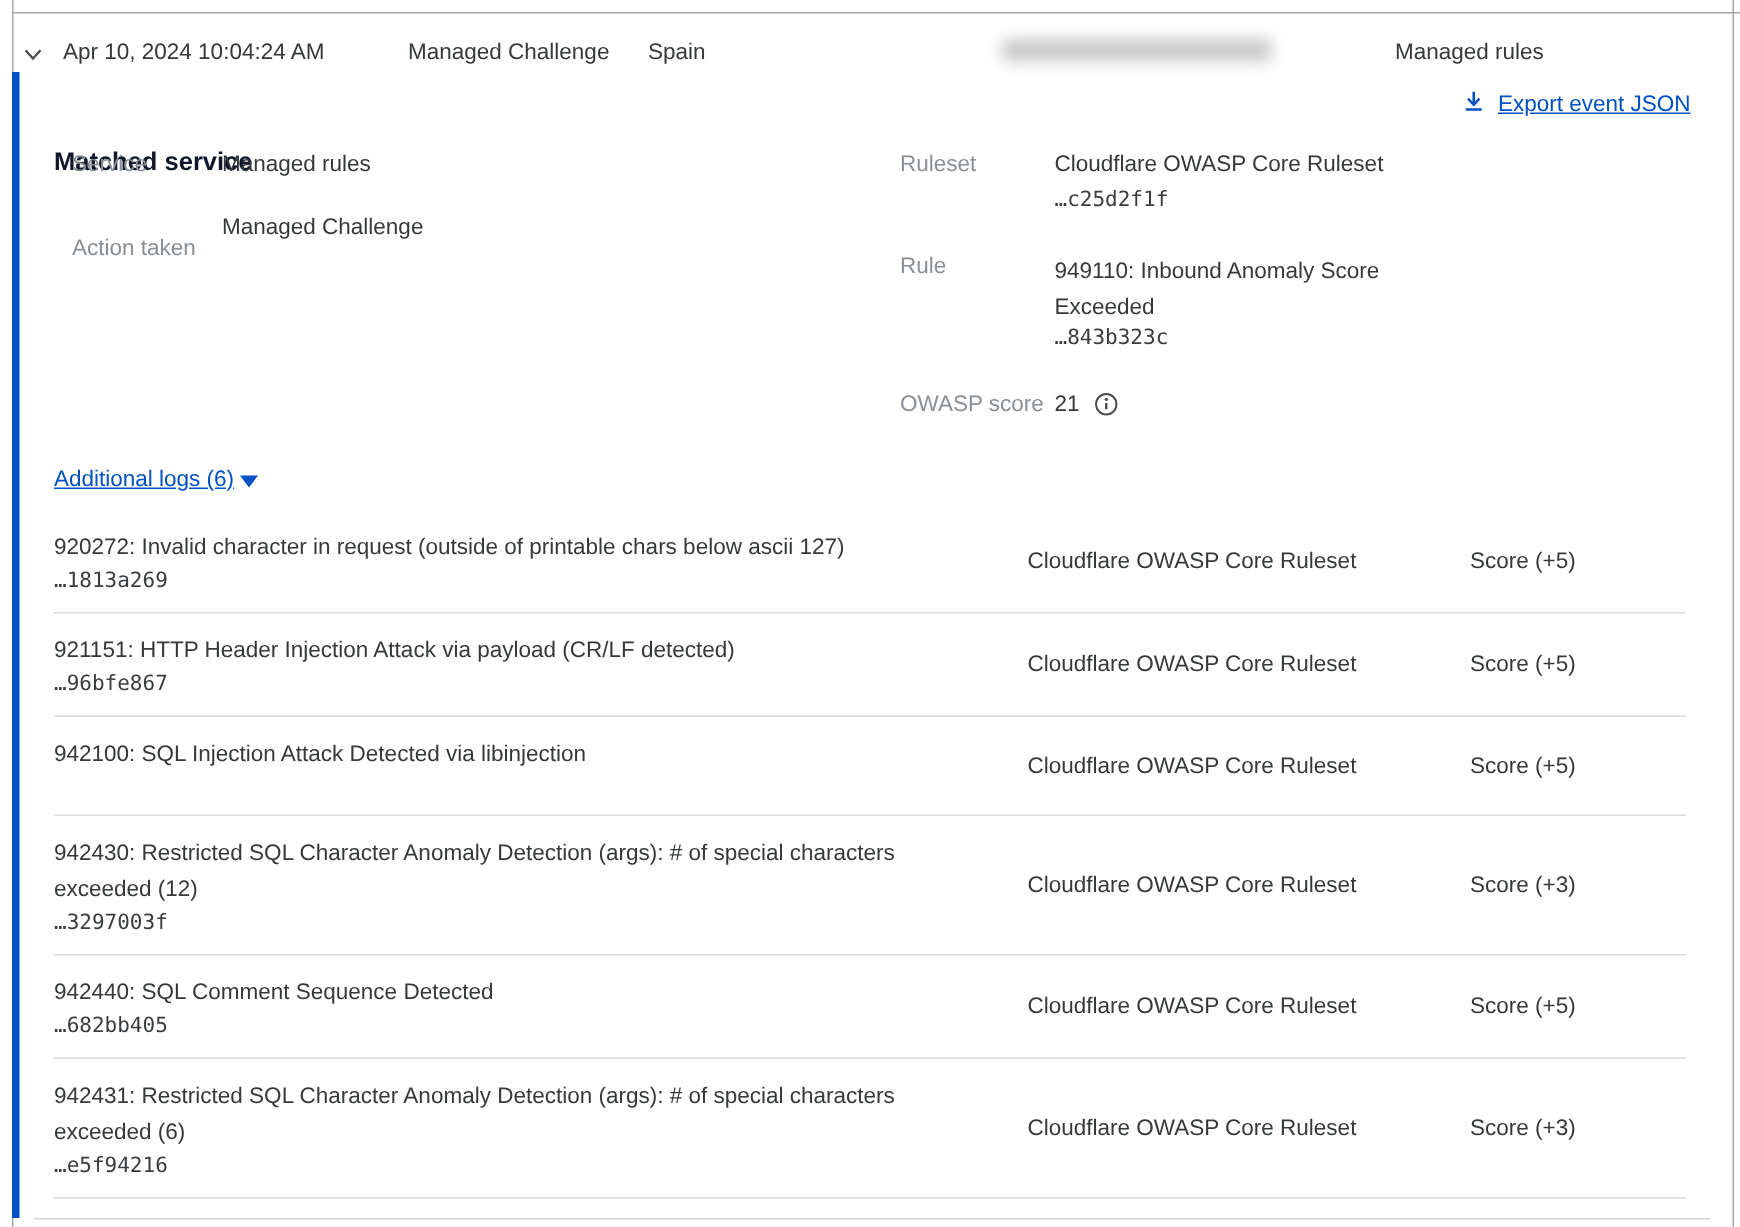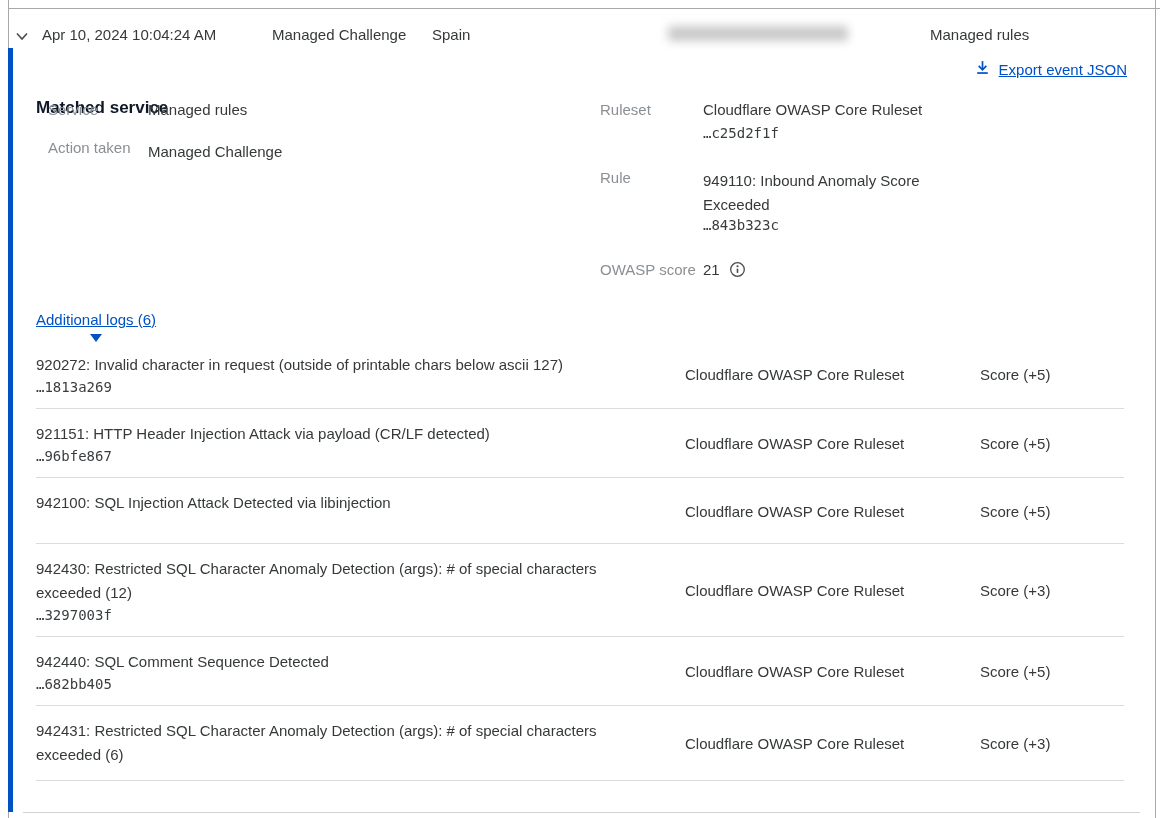--- a/index.html
+++ b/index.html
@@ -42,36 +42,36 @@
     color: #0051c3; font-size: 15px; cursor: pointer; text-decoration: none;
   }
   .export-link .txt { text-decoration: underline; }
 
   .field-label { position: absolute; color: #8a8f94; font-size: 15px; white-space: nowrap; margin-left: 12px; }
   .field-value { position: absolute; color: #36393a; font-size: 15px; }
   .mono { font-family: "DejaVu Sans Mono", monospace; font-size: 14px; color: #3a3d3f; }
 
   .lbl-service  { left: 36px;  top: 101px; }
   .val-service  { left: 148px; top: 101px; }
-  .lbl-action   { left: 36px;  top: 139px; }
+  .lbl-action   { left: 36px;  top: 157px; }
   .val-action   { left: 148px; top: 143px; }
   .lbl-ruleset  { left: 588px; top: 101px; }
   .val-ruleset  { left: 703px; top: 101px; }
   .hash-ruleset { left: 703px; top: 125px; }
   .lbl-rule     { left: 588px; top: 169px; }
   .val-rule     { left: 703px; top: 169px; width: 238px; line-height: 24px; }
   .hash-rule    { left: 703px; top: 217px; }
   .lbl-owasp    { left: 588px; top: 261px; }
   .val-owasp    { left: 703px; top: 261px; }
   .info-icon    { position: absolute; left: 729px; top: 261px; width: 17px; height: 17px; cursor: pointer; }
 
   .addlogs-link {
     position: absolute; left: 36px; top: 311px;
     display: inline-flex; align-items: center; gap: 4px;
-    color: #0051c3; font-size: 15px; cursor: pointer; flex-direction: column;
+    color: #0051c3; font-size: 15px; cursor: pointer;
   }
   .addlogs-link .txt { text-decoration: underline; }
   .caret-down {
     width: 0; height: 0; margin-top: 2px;
     border-left: 6px solid transparent; border-right: 6px solid transparent;
     border-top: 8px solid #0051c3;
   }
 
   
   .logs { position: absolute; left: 36px; top: 340px; width: 1088px; }
@@ -185,20 +185,21 @@
 
     <div class="log-row">
       <div class="log-desc">942440: SQL Comment Sequence Detected</div>
       <div class="log-hash mono">…682bb405</div>
       <div class="log-ruleset">Cloudflare OWASP Core Ruleset</div>
       <div class="log-score">Score (+5)</div>
     </div>
 
     <div class="log-row">
       <div class="log-desc">942431: Restricted SQL Character Anomaly Detection (args): # of special characters exceeded (6)</div>
+      <div class="log-hash mono">…e5f94216</div>
       <div class="log-ruleset">Cloudflare OWASP Core Ruleset</div>
       <div class="log-score">Score (+3)</div>
     </div>
 
   </div>
 
   <div class="panel-bottom-line"></div>
 </div>
 
 </body></html>

